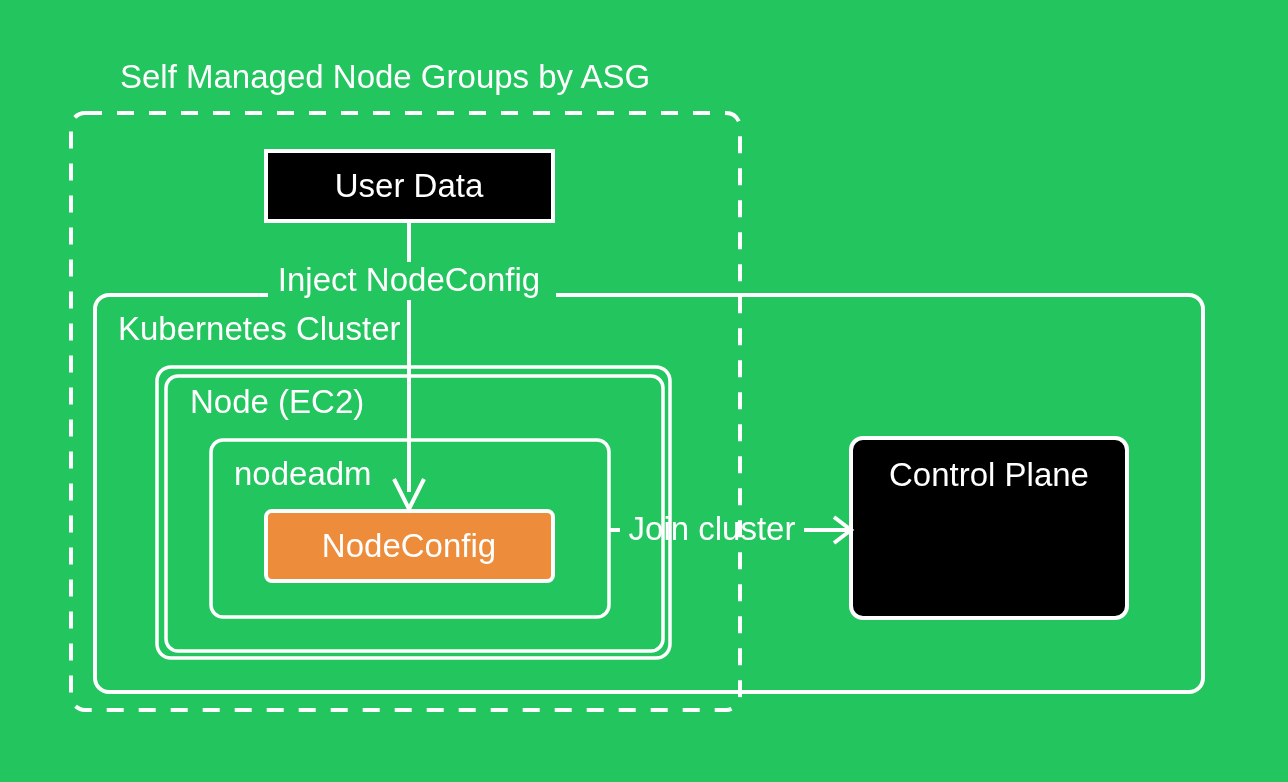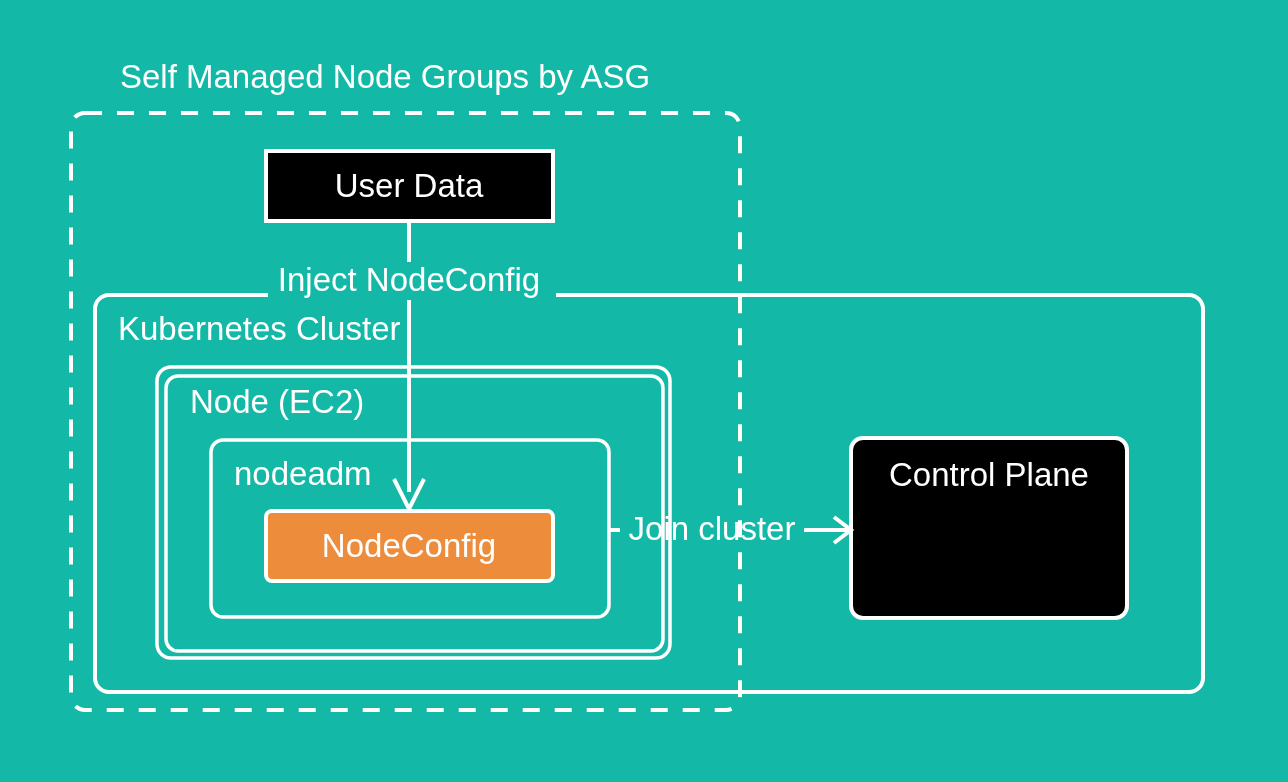--- a/index.html
+++ b/index.html
@@ -10,21 +10,21 @@
   body {
     width: 1288px;
     height: 782px;
     overflow: hidden;
     font-family: "Liberation Sans", sans-serif;
   }
   #diagram-root {
     position: relative;
     width: 1288px;
     height: 782px;
-    background: #14b8a6;
+    background: #22c55e;
   }
   svg.diagram {
     display: block;
     width: 1288px;
     height: 782px;
   }
   text {
     font-family: "Liberation Sans", sans-serif;
     fill: #ffffff;
     dominant-baseline: middle;

